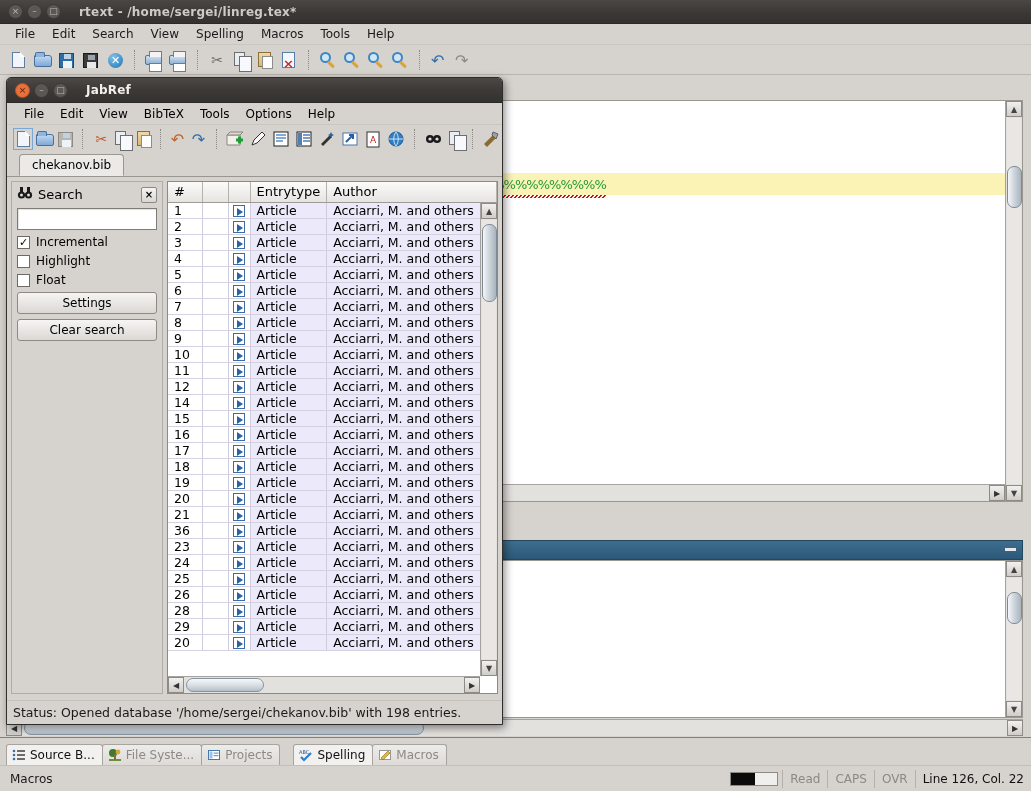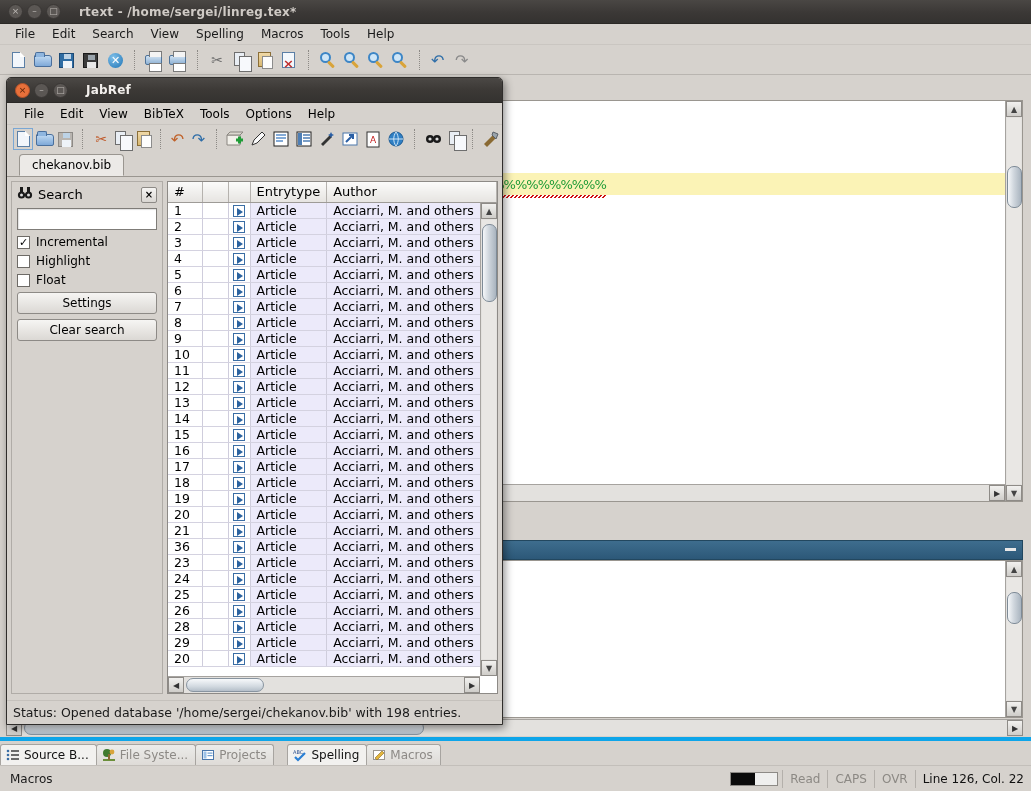--- a/index.html
+++ b/index.html
@@ -167,22 +167,22 @@
     background:#fff; border:1px solid #9a9690; overflow:hidden;
   }
   .dock-text {
     position:absolute; left:8px; top:4px; right:20px;
     font-size:12px; line-height:30px; color:#111; white-space:pre;
   }
 
   
   .bottom-tabs {
     position:absolute; left:0; right:0; bottom:26px; height:28px;
-    background:#d6d2cd; display:flex; align-items:flex-end; gap: 14px;
-    border-top: 4px solid #0ea5e9;
+    background:#d6d2cd; display:flex; align-items:flex-end; padding-left:6px; gap: 14px;
+    border-top: 1px solid #0ea5e9;
   }
   .tabgroup { display:flex; align-items:flex-end; }
   .btab {
     height:21px; padding:0 7px 0 5px; display:flex; align-items:center; gap:4px;
     background:linear-gradient(#ececea,#dedbd7); border:1px solid #a7a4a0;
     border-bottom:none; font-size:12px; color:#8d8a86;
     border-radius: 3px 3px 0 0; margin-right:-1px;
   }
   .btab.sel { background:#f2f1ef; color:#111; }
   .btab .bi { width:14px; height:14px; position:relative; display:inline-block; }
@@ -770,27 +770,20 @@
                 <td>Acciarri, M. and others</td>
               </tr>
               <tr>
                 <td class="c-num">12</td>
                 <td class="c-b"></td>
                 <td class="c-ic"><span class="play-ic"></span></td>
                 <td class="c-type">Article</td>
                 <td>Acciarri, M. and others</td>
               </tr>
               <tr>
-                <td class="c-num">13</td>
-                <td class="c-b"></td>
-                <td class="c-ic"><span class="play-ic"></span></td>
-                <td class="c-type">Article</td>
-                <td>Acciarri, M. and others</td>
-              </tr>
-              <tr>
                 <td class="c-num">14</td>
                 <td class="c-b"></td>
                 <td class="c-ic"><span class="play-ic"></span></td>
                 <td class="c-type">Article</td>
                 <td>Acciarri, M. and others</td>
               </tr>
               <tr>
                 <td class="c-num">15</td>
                 <td class="c-b"></td>
                 <td class="c-ic"><span class="play-ic"></span></td>

